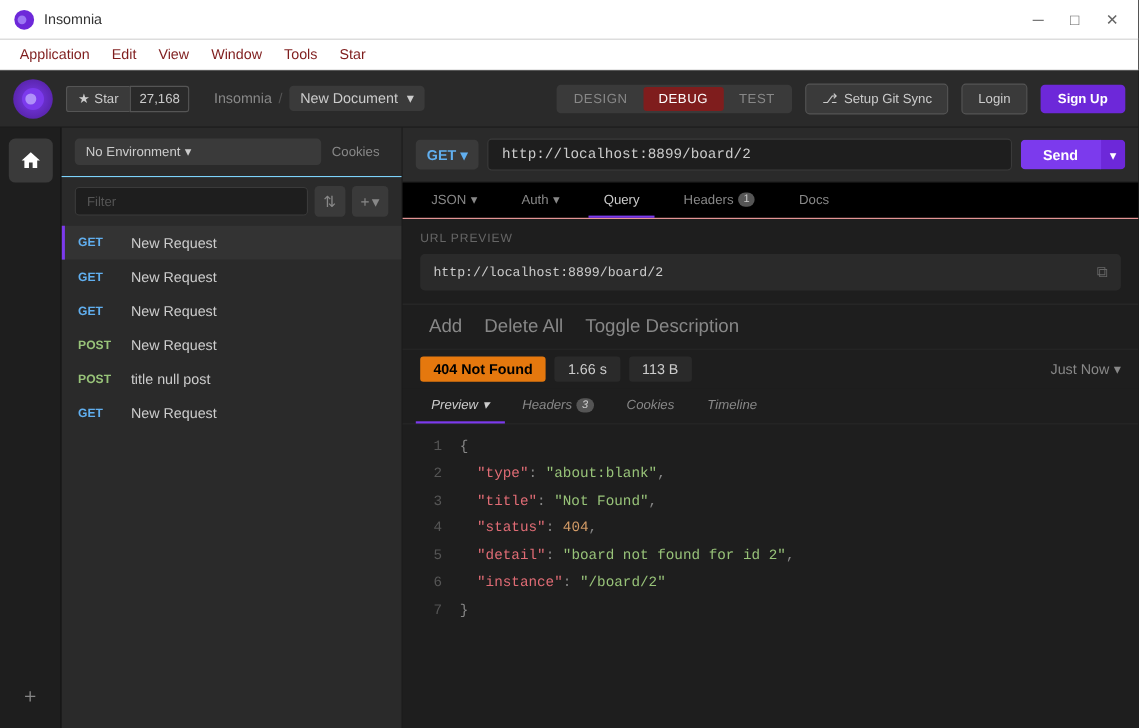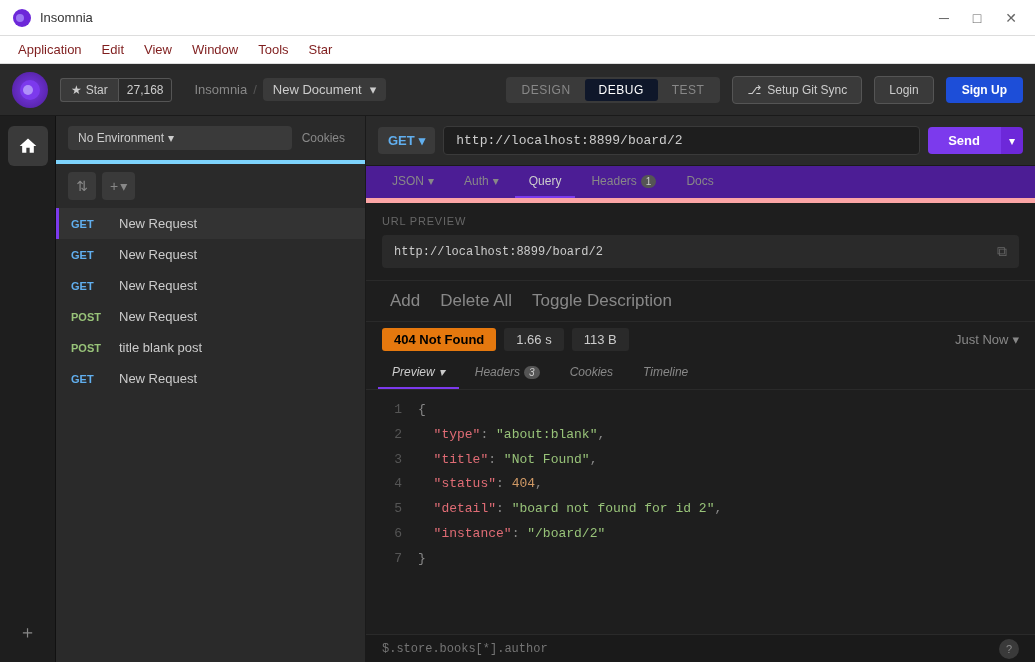--- a/index.html
+++ b/index.html
@@ -147,21 +147,21 @@
       border-radius: 3px;
       font-size: 12px;
       cursor: pointer;
       color: #888;
       font-weight: 500;
       letter-spacing: 0.5px;
       border: none;
       background: none;
     }
     .tab-btn.active {
-      background: #0f172a;
+      background: #7f1d1d;
       color: #fff;
     }
 
     .git-sync-btn {
       background: #3a3a3a;
       border: 1px solid #555;
       border-radius: 4px;
       color: #ccc;
       padding: 6px 14px;
       font-size: 12px;
@@ -173,21 +173,21 @@
     .login-btn {
       background: #3a3a3a;
       border: 1px solid #555;
       border-radius: 4px;
       color: #ccc;
       padding: 6px 14px;
       font-size: 12px;
       cursor: pointer;
     }
     .signup-btn {
-      background: #1d4ed8;
+      background: #6d28d9;
       border: none;
       border-radius: 4px;
       color: #fff;
       padding: 6px 16px;
       font-size: 12px;
       cursor: pointer;
       font-weight: 600;
     }
 
     
@@ -234,21 +234,21 @@
       background: #2a2a2a;
       border-right: 1px solid #1a1a1a;
       display: flex;
       flex-direction: column;
     }
     .sidebar-header {
       display: flex;
       align-items: center;
       padding: 10px 12px;
       gap: 2px;
-      border-bottom: 4px solid #7dd3fc;
+      border-bottom: 1px solid #7dd3fc;
     }
     .env-selector {
       background: #3a3a3a;
       border: none;
       border-radius: 4px;
       color: #ccc;
       padding: 5px 10px;
       font-size: 12px;
       cursor: pointer;
       display: flex;
@@ -394,23 +394,23 @@
       padding: 6px 8px;
       cursor: pointer;
       font-size: 12px;
     }
 
     
     .request-tabs {
       display: flex;
       align-items: center;
       padding: 0 12px;
-      background: #4c1d95;
-      border-bottom: 5px solid #fca5a5;
-      gap: 2px;
+      background: #000000;
+      border-bottom: 1px solid #fca5a5;
+      gap: 12px;
     }
     .req-tab {
       padding: 8px 14px;
       font-size: 12px;
       cursor: pointer;
       color: #888;
       border-bottom: 2px solid transparent;
       display: flex;
       align-items: center;
       gap: 4px;
@@ -660,20 +660,21 @@
   <div class="request-sidebar">
     <div class="sidebar-header">
       <div class="env-selector">
         <span>No Environment</span>
         <span>▾</span>
       </div>
       <button class="sidebar-cookies-btn">Cookies</button>
     </div>
 
     <div class="filter-bar">
+      <input class="filter-input" type="text" placeholder="Filter" style="">
       <button class="sort-btn">
         <span>⇅</span>
       </button>
       <button class="add-req-btn">
         <span>+</span>
         <span>▾</span>
       </button>
     </div>
 
     <div class="request-list">
@@ -688,21 +689,21 @@
       <div class="request-item">
         <span class="method-badge method-get">GET</span>
         <span class="request-name">New Request</span>
       </div>
       <div class="request-item">
         <span class="method-badge method-post">POST</span>
         <span class="request-name">New Request</span>
       </div>
       <div class="request-item">
         <span class="method-badge method-post">POST</span>
-        <span class="request-name">title blank post</span>
+        <span class="request-name">title null post</span>
       </div>
       <div class="request-item">
         <span class="method-badge method-get">GET</span>
         <span class="request-name">New Request</span>
       </div>
     </div>
   </div>
 
   <div class="content-area">
 
@@ -816,19 +817,15 @@
         <span class="code-content">
           &nbsp;&nbsp;<span class="key-str">"instance"</span><span class="punct">: </span><span class="val-str">"/board/2"</span>
         </span>
       </div>
       <div class="code-line">
         <span class="line-num">7</span>
         <span class="code-content punct">}</span>
       </div>
     </div>
 
-    <div class="bottom-bar">
-      <input class="bottom-input" type="text" placeholder="$.store.books[*].author" style="">
-      <button class="help-btn">?</button>
-    </div>
 
   </div>
 </div>
 
 </body></html>

